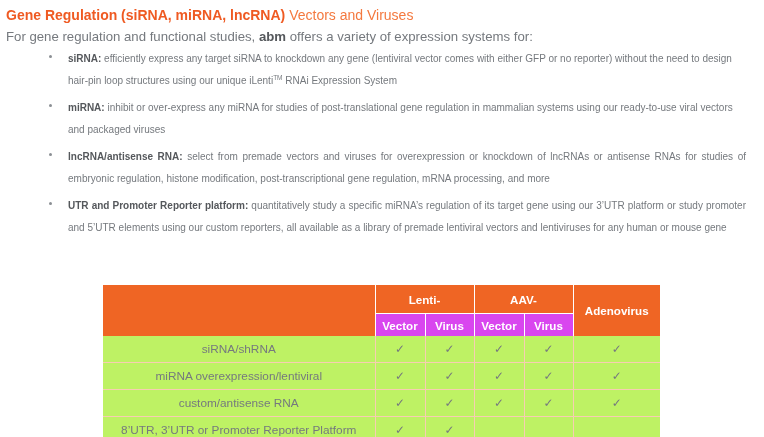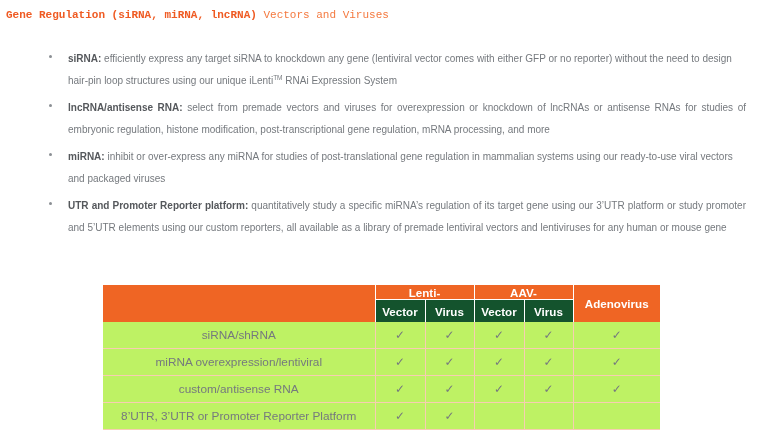--- a/index.html
+++ b/index.html
@@ -22,24 +22,23 @@
     position: relative;
     padding: 0;
     box-sizing: border-box;
   }
 
   
   .heading {
     position: absolute;
     left: 6px;
     top: 4px;
-    font-size: 11px;
+    font-size: 14px;
     line-height: 22px;
     white-space: nowrap;
-    font-family: Liberation Mono, monospace;
   }
   .heading .h-bold {
     font-weight: bold;
     color: #ef5a22;
   }
   .heading .h-light {
     font-weight: normal;
     color: #f4793f;
   }
 
@@ -105,30 +104,30 @@
     padding: 0;
     margin: 0;
   }
   .hdr-cell {
     background: #ef6524;
     color: #ffffff;
     font-weight: bold;
     font-size: 11.6px;
     text-align: center;
     border-right: 1.5px solid #ffffff;
-    height: 14px;
+    height: 28px;
     vertical-align: middle;
   }
   .hdr-cell.last { border-right: none; }
   .hdr-blank {
     background: #ef6524;
     border-right: 1.5px solid #ffffff;
   }
   .hdr-sub {
-    background: #14532d;
+    background: #d946ef;
     color: #ffffff;
     font-weight: bold;
     font-size: 11.6px;
     text-align: center;
     border-right: 1.5px solid #ffffff;
     border-top: 1.5px solid #ffffff;
     height: 22px;
     vertical-align: middle;
   }
 
@@ -149,36 +148,39 @@
 </style>
 </head>
 <body>
 
 <div class="page">
 
   <div class="heading">
     <span class="h-bold">Gene Regulation (siRNA, miRNA, lncRNA)</span><span class="h-light"> Vectors and Viruses</span>
   </div>
 
+  <div class="intro">
+    <span>For gene regulation and functional studies, </span><b>abm</b><span> offers a variety of expression systems for:</span>
+  </div>
 
   <div class="bullets">
 
     <div class="bullet">
       <span class="dot"></span>
       <div class="btext"><span class="lead">siRNA:</span><span> efficiently express any target siRNA to knockdown any gene (lentiviral vector comes with either GFP or no reporter) without the need to design hair-pin loop structures using our unique iLenti</span><sup>TM</sup><span> RNAi Expression System</span></div>
     </div>
 
+    <div class="bullet">
+      <span class="dot"></span>
+      <div class="btext"><span class="lead">miRNA:</span><span> inhibit or over-express any miRNA for studies of post-translational gene regulation in mammalian systems using our ready-to-use viral vectors and packaged viruses</span></div>
+    </div>
+
     <div class="bullet just">
       <span class="dot"></span>
       <div class="btext"><span class="lead">lncRNA/antisense RNA:</span><span> select from premade vectors and viruses for overexpression or knockdown of lncRNAs or antisense RNAs for studies of embryonic regulation, histone modification, post-transcriptional gene regulation, mRNA processing, and more</span></div>
-    </div>
-
-    <div class="bullet">
-      <span class="dot"></span>
-      <div class="btext"><span class="lead">miRNA:</span><span> inhibit or over-express any miRNA for studies of post-translational gene regulation in mammalian systems using our ready-to-use viral vectors and packaged viruses</span></div>
     </div>
 
     <div class="bullet just">
       <span class="dot"></span>
       <div class="btext"><span class="lead">UTR and Promoter Reporter platform:</span><span> quantitatively study a specific miRNA’s regulation of its target gene using our 3’UTR platform or study promoter and 5’UTR elements using our custom reporters, all available as a library of premade lentiviral vectors and lentiviruses for any human or mouse gene</span></div>
     </div>
 
   </div>
 
   <div class="tbl-wrap">

